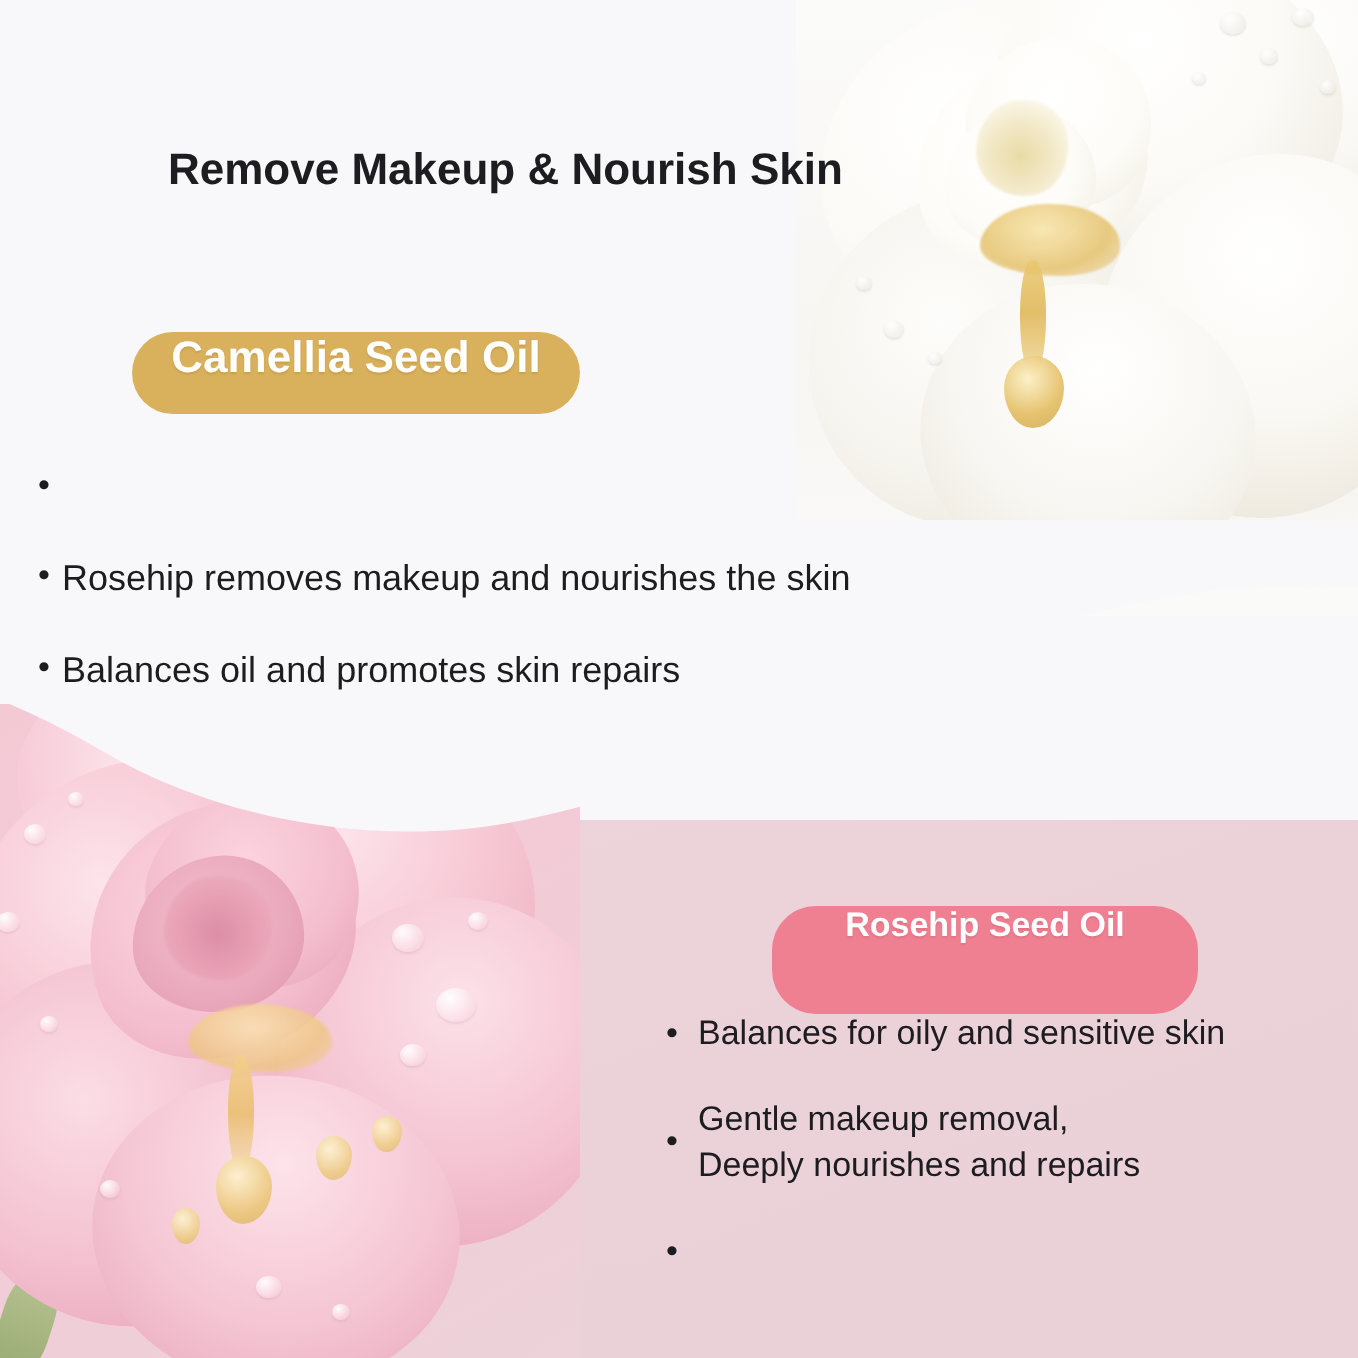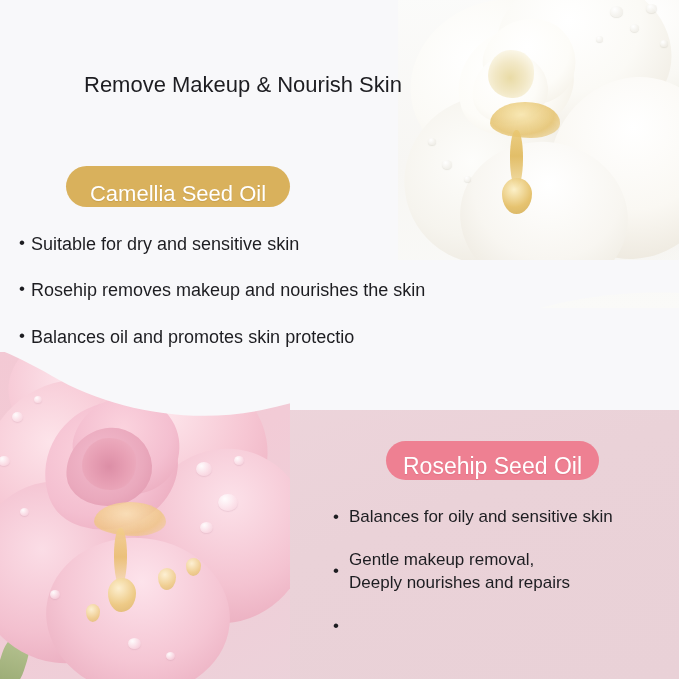--- a/index.html
+++ b/index.html
@@ -221,48 +221,48 @@
     font-weight: 700;
     letter-spacing: -0.5px;
     color: #17171a;
     line-height: 1;
     white-space: nowrap;
   }
   #subtitle {
     position: absolute;
     left: 84px; top: 72px;
     font-size: 22px;
-    font-weight: 400;
+    font-weight: 700;
     color: #1d1d21;
     line-height: 1.2;
     white-space: nowrap;
   }
 
   .badge {
     position: absolute;
     display: flex;
-    align-items: flex-end;
+    align-items: flex-start;
     justify-content: center;
     border-radius: 22px;
     color: #ffffff;
-    font-weight: 400;
+    font-weight: 700;
     white-space: nowrap;
   }
   #badge-camellia {
     left: 66px; top: 166px;
     width: 224px; height: 41px;
     background: #d9b15c;
     font-size: 22px;
     text-shadow: 0 1px 1px rgba(150,110,30,0.25);
   }
   #badge-rosehip {
-    left: 386px; top: 441px;
-    width: 213px; height: 39px;
+    left: 386px; top: 453px;
+    width: 213px; height: 54px;
     background: #ee8092;
-    font-size: 23px;
+    font-size: 17px;
     text-shadow: 0 1px 1px rgba(180,70,90,0.22);
   }
 
   .bullet-list { position: absolute; }
   .bullet-row {
     position: relative;
     display: flex;
     align-items: flex-start;
     white-space: nowrap;
   }
@@ -371,29 +371,28 @@
 
     <h2 id="subtitle">Remove Makeup &amp; Nourish Skin</h2>
 
     <div class="badge" id="badge-camellia">
       <span>Camellia Seed Oil</span>
     </div>
 
     <div class="bullet-list" id="list-camellia">
       <div class="bullet-row">
         <span class="bullet-dot">•</span>
-        <span class="bullet-text">Suitable for dry and sensitive skin</span>
       </div>
       <div class="bullet-row">
         <span class="bullet-dot">•</span>
         <span class="bullet-text">Rosehip removes makeup and nourishes the skin</span>
       </div>
       <div class="bullet-row">
         <span class="bullet-dot">•</span>
-        <span class="bullet-text">Balances oil and promotes skin protectio</span>
+        <span class="bullet-text">Balances oil and promotes skin repairs</span>
       </div>
     </div>
 
     <div class="badge" id="badge-rosehip">
       <span>Rosehip Seed Oil</span>
     </div>
 
     <div class="bullet-list" id="list-rosehip">
       <div class="bullet-row">
         <span class="bullet-dot">•</span>

